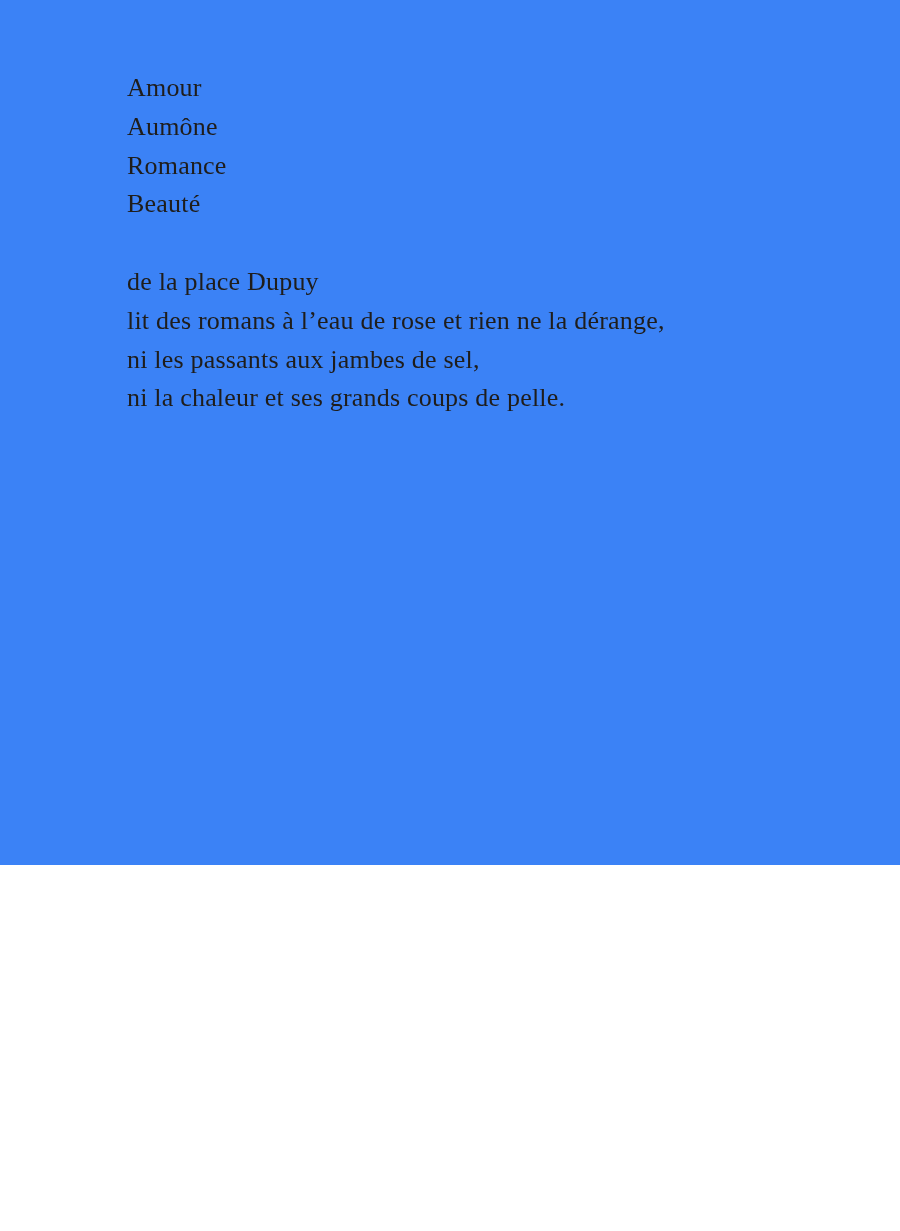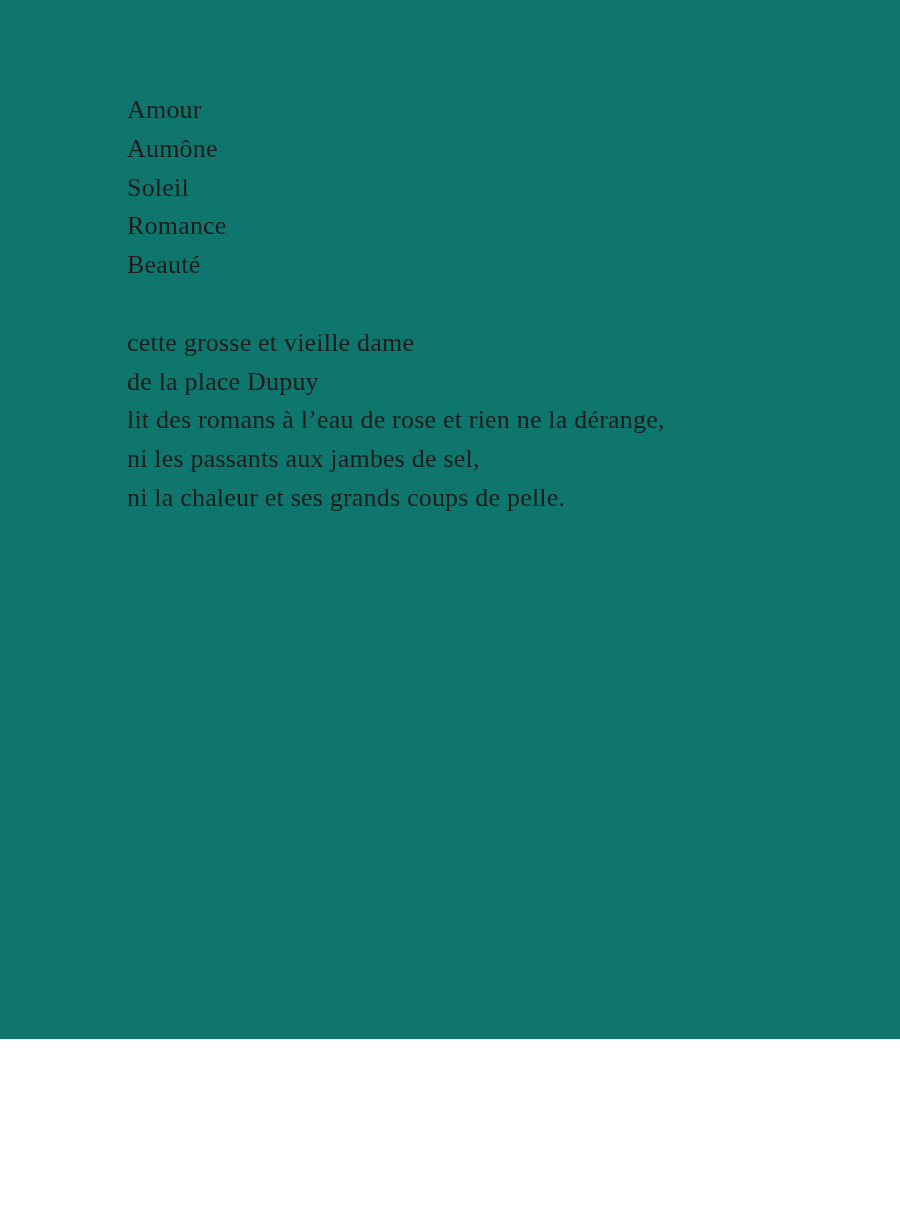--- a/index.html
+++ b/index.html
@@ -9,24 +9,24 @@
   body {
     width: 900px;
     height: 1231px;
     background: #ffffff;
     overflow: hidden;
     font-family: "Liberation Serif", "DejaVu Serif", serif;
   }
   .page {
     position: relative;
     width: 900px;
-    height: 1039px;
-    background: #0f766e;
+    height: 865px;
+    background: #3b82f6;
     box-sizing: border-box;
-    padding: 91px 80px 0 127px;
+    padding: 69px 80px 0 127px;
   }
   .poem {
     color: #1f1d1b;
     font-size: 26px;
     line-height: 38.8px;
     letter-spacing: 0.2px;
   }
   .stanza {
     margin: 0 0 38.8px 0;
   }
@@ -36,27 +36,25 @@
 </style>
 </head>
 <body>
 
 <div class="page">
   <div class="poem">
 
     <div class="stanza">
       <div class="line">Amour</div>
       <div class="line">Aumône</div>
-      <div class="line">Soleil</div>
       <div class="line">Romance</div>
       <div class="line">Beauté</div>
     </div>
 
     <div class="stanza">
-      <div class="line">cette grosse et vieille dame</div>
       <div class="line">de la place Dupuy</div>
       <div class="line">lit des romans à l’eau de rose et rien ne la dérange,</div>
       <div class="line">ni les passants aux jambes de sel,</div>
       <div class="line">ni la chaleur et ses grands coups de pelle.</div>
     </div>
 
     <div class="stanza">
     </div>
 
 

